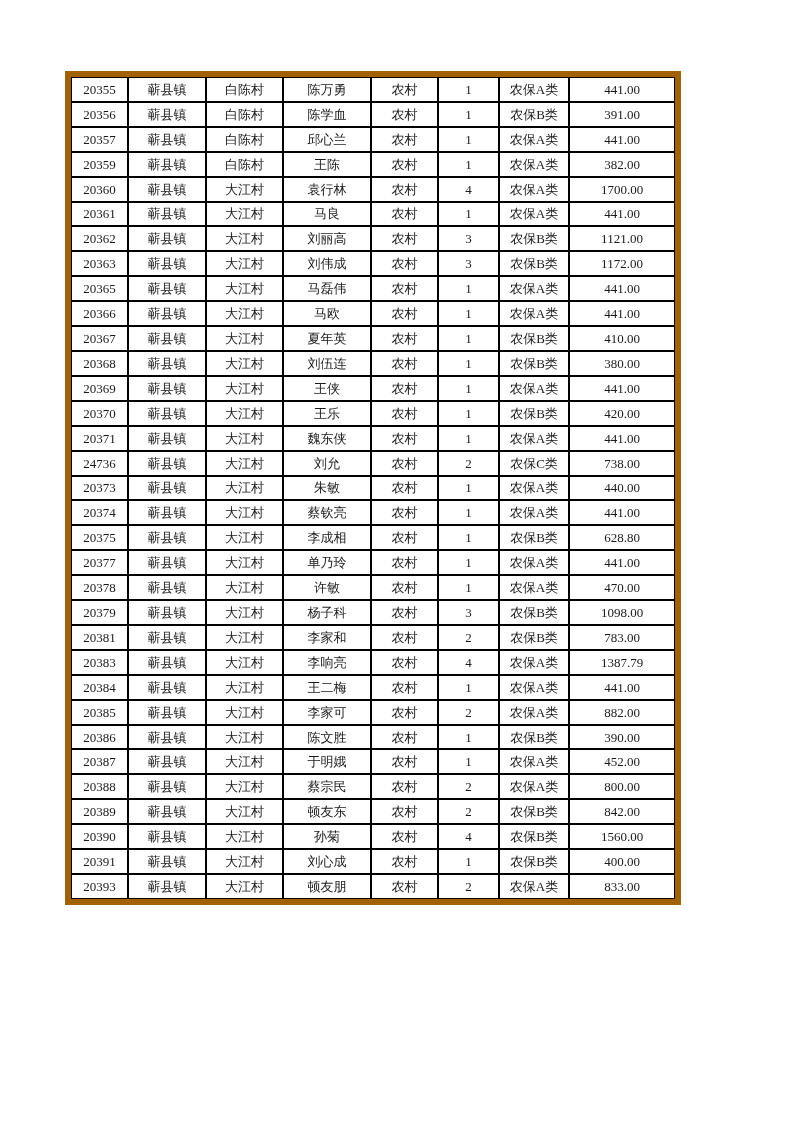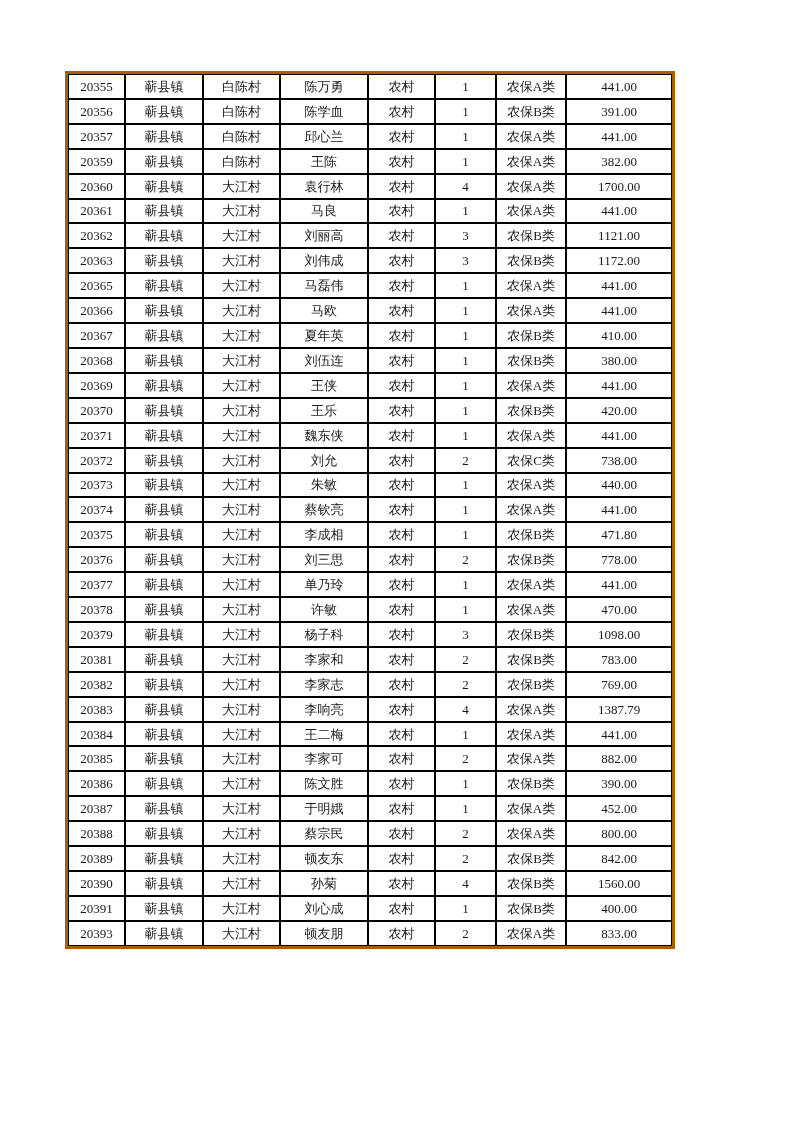--- a/index.html
+++ b/index.html
@@ -21,21 +21,21 @@
     background: #ffffff;
   }
   table.roster {
     position: absolute;
     left: 65px;
     top: 71px;
     width: 604px;
     border-collapse: separate;
     border-spacing: 0;
     table-layout: fixed;
-    border: 3px solid #a16207;
+    border: 6px solid #a16207;
   }
   table.roster td {
     border: 1px solid #000;
     box-sizing: border-box;
     height: 24.92px;
     padding: 0 2px;
     text-align: center;
     vertical-align: middle;
     font-size: 13px;
     line-height: 1;
@@ -211,21 +211,21 @@
           <td>20371</td>
           <td>蕲县镇</td>
           <td>大江村</td>
           <td>魏东侠</td>
           <td>农村</td>
           <td>1</td>
           <td>农保A类</td>
           <td>441.00</td>
         </tr>
         <tr>
-          <td>20372</td>
+          <td>24736</td>
           <td>蕲县镇</td>
           <td>大江村</td>
           <td>刘允</td>
           <td>农村</td>
           <td>2</td>
           <td>农保C类</td>
           <td>738.00</td>
         </tr>
         <tr>
           <td>20373</td>
@@ -248,31 +248,21 @@
           <td>441.00</td>
         </tr>
         <tr>
           <td>20375</td>
           <td>蕲县镇</td>
           <td>大江村</td>
           <td>李成相</td>
           <td>农村</td>
           <td>1</td>
           <td>农保B类</td>
-          <td>471.80</td>
-        </tr>
-        <tr>
-          <td>20376</td>
-          <td>蕲县镇</td>
-          <td>大江村</td>
-          <td>刘三思</td>
-          <td>农村</td>
-          <td>2</td>
-          <td>农保B类</td>
-          <td>778.00</td>
+          <td>628.80</td>
         </tr>
         <tr>
           <td>20377</td>
           <td>蕲县镇</td>
           <td>大江村</td>
           <td>单乃玲</td>
           <td>农村</td>
           <td>1</td>
           <td>农保A类</td>
           <td>441.00</td>
@@ -299,30 +289,20 @@
         </tr>
         <tr>
           <td>20381</td>
           <td>蕲县镇</td>
           <td>大江村</td>
           <td>李家和</td>
           <td>农村</td>
           <td>2</td>
           <td>农保B类</td>
           <td>783.00</td>
-        </tr>
-        <tr>
-          <td>20382</td>
-          <td>蕲县镇</td>
-          <td>大江村</td>
-          <td>李家志</td>
-          <td>农村</td>
-          <td>2</td>
-          <td>农保B类</td>
-          <td>769.00</td>
         </tr>
         <tr>
           <td>20383</td>
           <td>蕲县镇</td>
           <td>大江村</td>
           <td>李响亮</td>
           <td>农村</td>
           <td>4</td>
           <td>农保A类</td>
           <td>1387.79</td>

